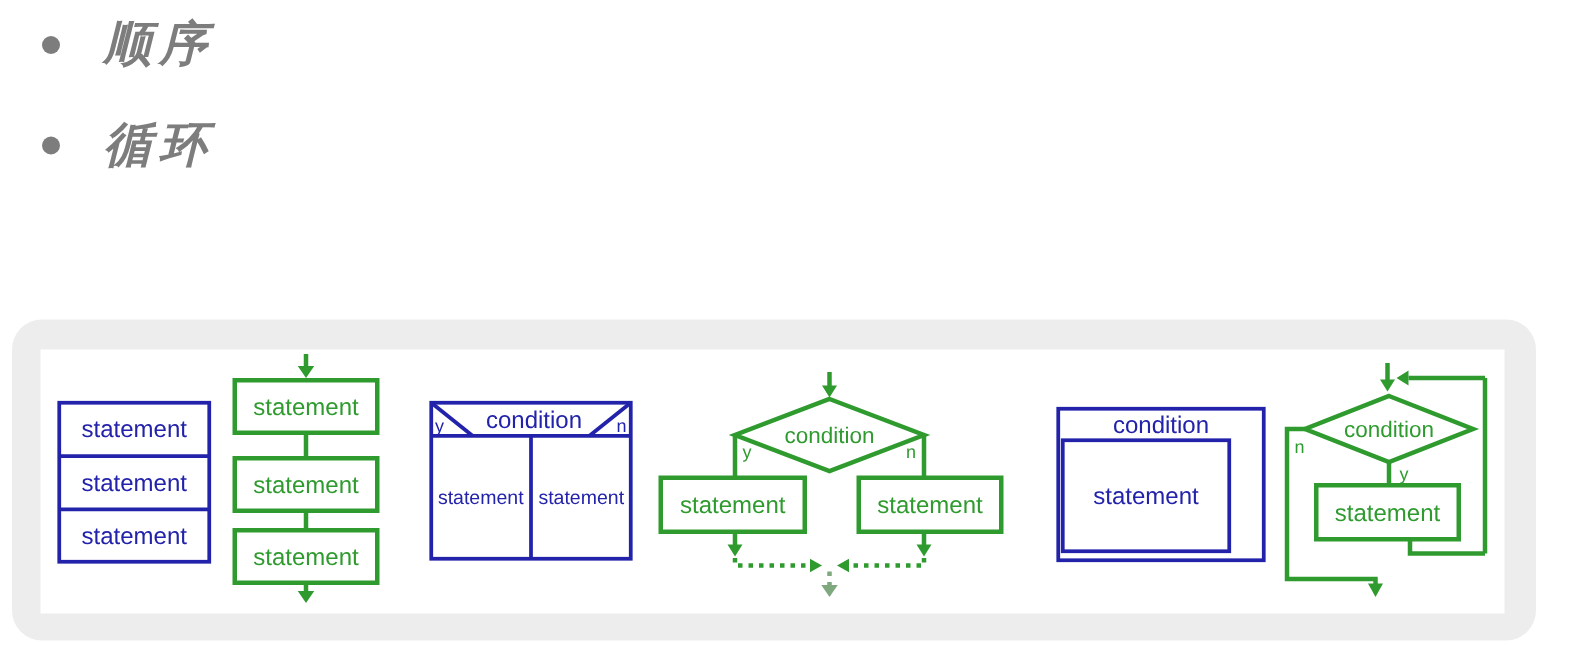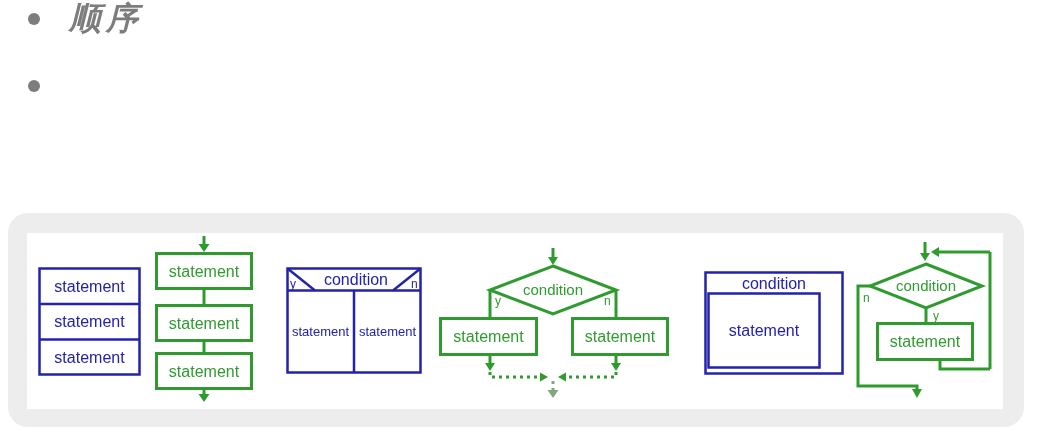--- a/index.html
+++ b/index.html
@@ -1,21 +1,21 @@
 <!DOCTYPE html>
 <html><head>
 <meta charset="utf-8">
 <style>
   html,body { margin:0; padding:0; }
   body {
     width:1060px; height:446px; background:#ffffff; position:relative;
     font-family:"Liberation Sans", sans-serif; overflow:hidden;
   }
   
-  .bullets { position:absolute; top:2px; left:28px; }
+  .bullets { position:absolute; top:13px; left:28px; }
   .bullet-row { display:flex; align-items:center; height:34px; margin-bottom:33px; }
   .bullet-dot {
     width:12px; height:12px; border-radius:50%; background:#7d7d7d;
     margin-right:29px; flex:0 0 auto;
   }
   .bullet-label {
     font-family:"DejaVu Serif", serif; font-style:italic; font-weight:bold;
     font-size:32px; color:#7d7d7d; letter-spacing:5px; white-space:nowrap;
   }
   
@@ -48,20 +48,21 @@
 </head>
 <body>
 
 <div class="bullets">
   <div class="bullet-row">
     <span class="bullet-dot"></span>
     <span class="bullet-label">顺序</span>
   </div>
   <div class="bullet-row">
     <span class="bullet-dot"></span>
+    <span class="bullet-label">循环</span>
   </div>
 </div>
 
 <div class="slide-panel">
   <div class="canvas-panel">
     <svg width="976" height="176" viewBox="0 0 976 176">
 
       <g>
         <rect class="b-stroke" x="12.5" y="35.5" width="100" height="106"></rect>
         <line class="b-stroke" x1="12.5" y1="71" x2="112.5" y2="71"></line>

